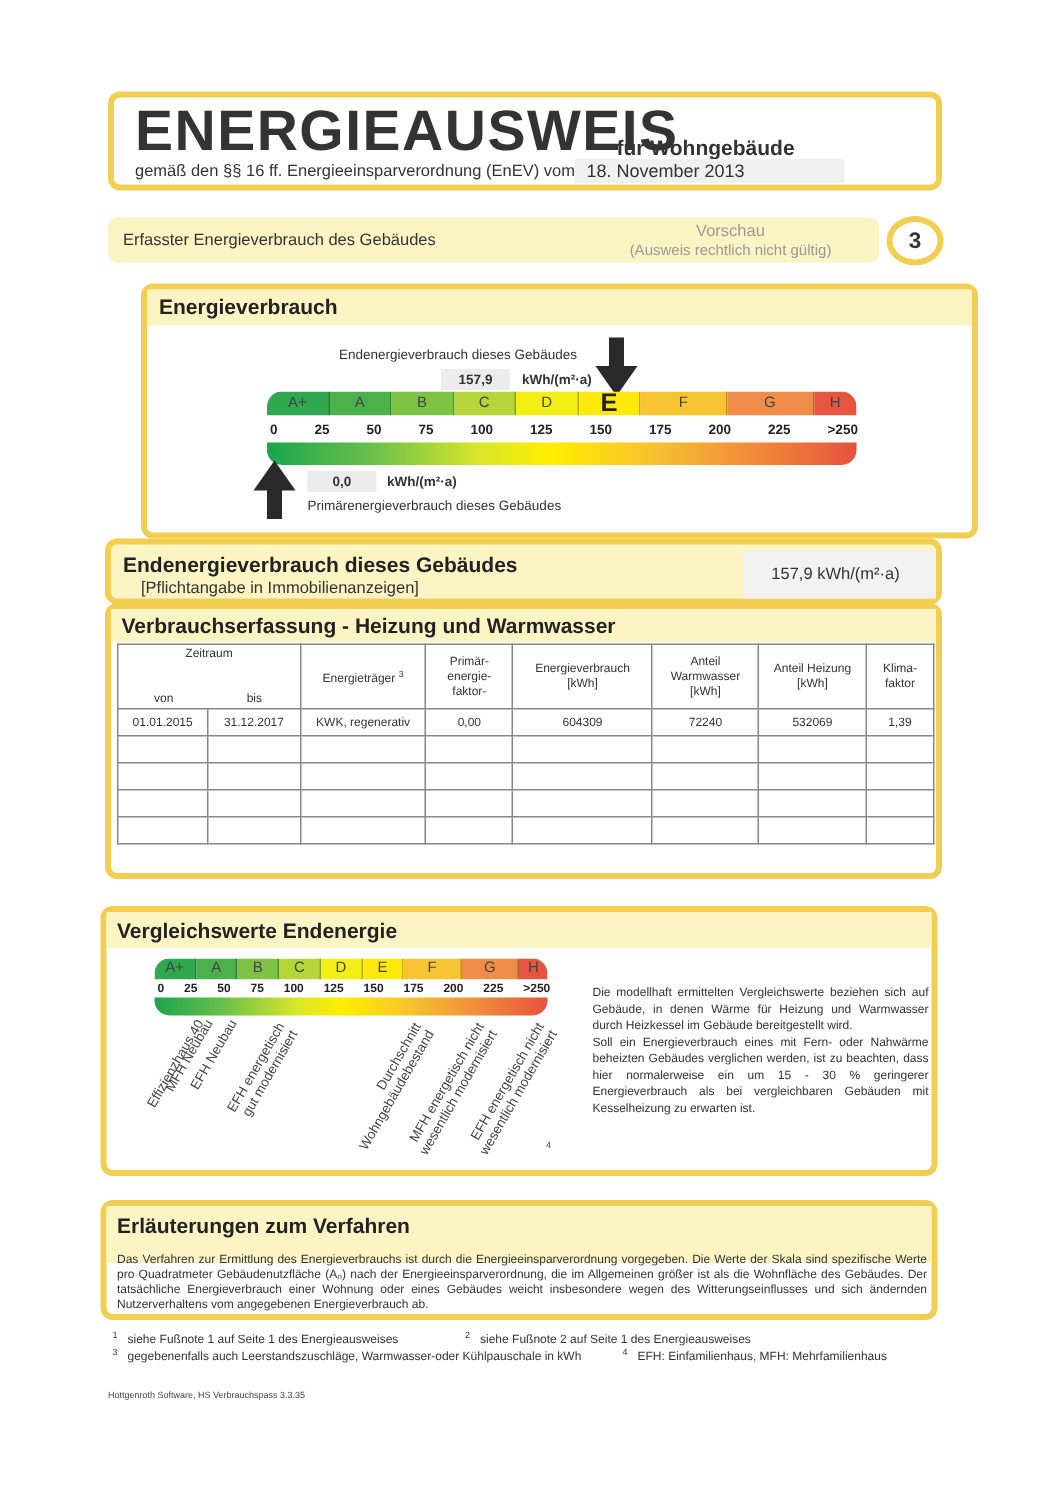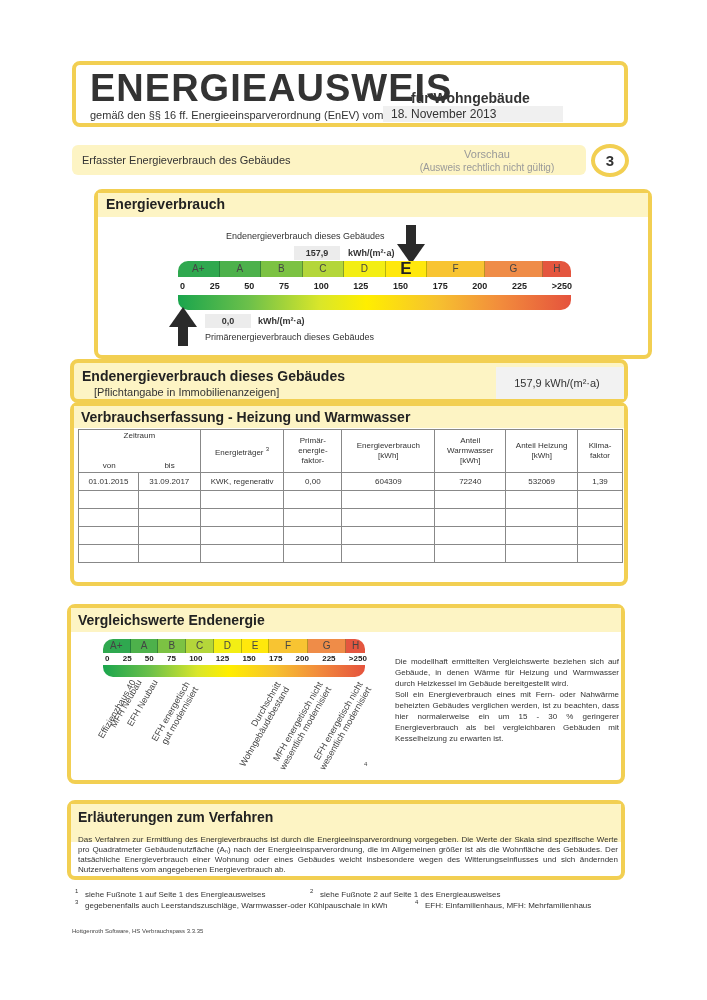--- a/index.html
+++ b/index.html
@@ -168,21 +168,21 @@
       </th>
       <th><span>Energieträger</span> <sup>3</sup></th>
       <th style="padding:0 8px;">Primär-energie-faktor-</th>
       <th style="padding:0 14px;">Energieverbrauch [kWh]</th>
       <th style="padding:0 6px;">Anteil Warmwasser [kWh]</th>
       <th style="padding:0 8px;">Anteil Heizung [kWh]</th>
       <th style="padding:0 6px;">Klima-faktor</th>
     </tr>
     <tr class="data">
       <td>01.01.2015</td>
-      <td>31.09.2017</td>
+      <td>31.12.2017</td>
       <td>KWK, regenerativ</td>
       <td>0,00</td>
       <td>604309</td>
       <td>72240</td>
       <td>532069</td>
       <td>1,39</td>
     </tr>
     <tr class="data">
       <td></td>
           <td></td>

